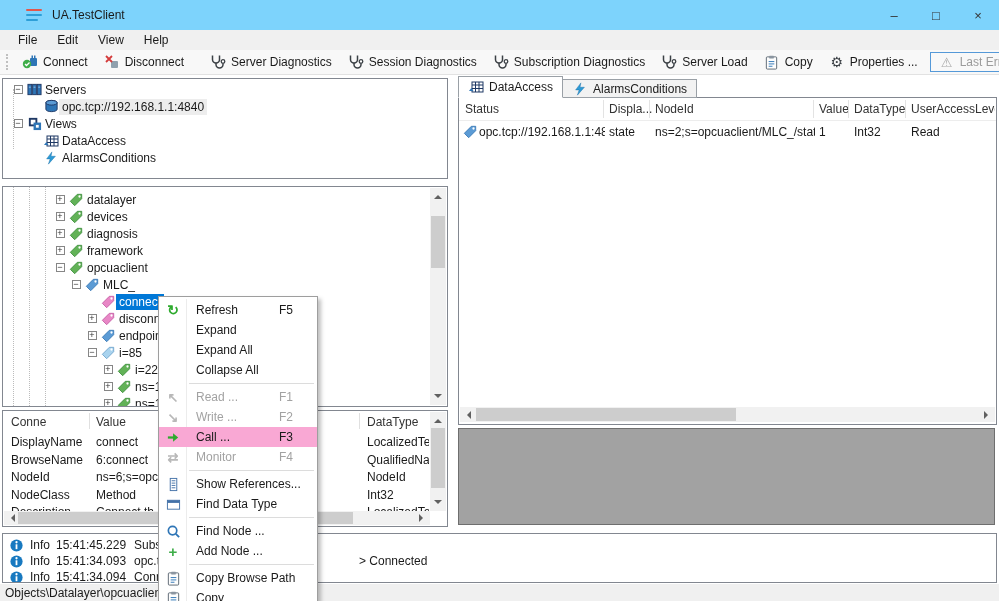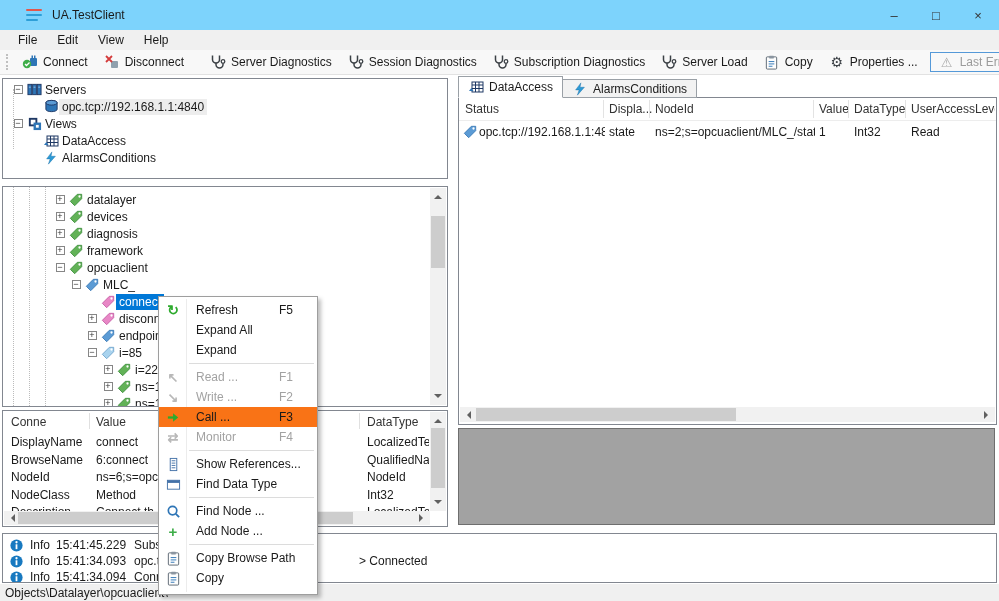--- a/index.html
+++ b/index.html
@@ -72,21 +72,21 @@
   .logrow .tm{width:78px;}
   .logfrag{position:absolute;font-size:12px;color:#1a1a1a;white-space:nowrap;}
   
   #context-menu{position:absolute;left:158px;top:296px;width:160px;background:#fff;border:1px solid #9e9e9e;
     box-shadow:3px 3px 4px rgba(0,0,0,.25);z-index:50;padding:3px 0 6px 0;}
   #context-menu .gutter{position:absolute;left:27px;top:2px;bottom:2px;width:1px;background:#ececec;}
   .cm-item{height:20px;display:flex;align-items:center;position:relative;font-size:12px;color:#1a1a1a;}
   .cm-item .ic{position:absolute;left:6px;}
   .cm-label{margin-left:37px;}
   .cm-short{position:absolute;right:24px;}
-  .cm-item.hl{background:#f97316;}
+  .cm-item.hl{background:#f9a8d4;}
   .cm-item.dis{color:#a2a2a2;}
   .cm-sep{height:1px;background:#dcdcdc;margin:3px 3px 3px 30px;}
 </style>
 </head>
 <body>
 
 <div id="titlebar">
   <span id="app-icon">
       <i class="r"></i>
       <i class="b1"></i>
@@ -555,24 +555,27 @@
 <div id="context-menu">
     <div class="gutter"></div>
     <div class="cm-item">
       <span class="ic">
         <span style="font-size:14px;color:#2eaa2e;font-weight:bold">↻</span>
       </span>
       <span class="cm-label">Refresh</span>
       <span class="cm-short">F5</span>
     </div>
     <div class="cm-item">
+      <span class="cm-label">Expand</span>
+    </div>
+    <div class="cm-item">
       <span class="cm-label">Expand All</span>
     </div>
     <div class="cm-item">
-      <span class="cm-label">Expand</span>
+      <span class="cm-label">Collapse All</span>
     </div>
     <div class="cm-sep"></div>
     <div class="cm-item dis">
       <span class="ic">
         <span style="font-size:13px;color:#b8b8b8;font-weight:bold">↖</span>
       </span>
       <span class="cm-label">Read ...</span>
       <span class="cm-short">F1</span>
     </div>
     <div class="cm-item dis">

